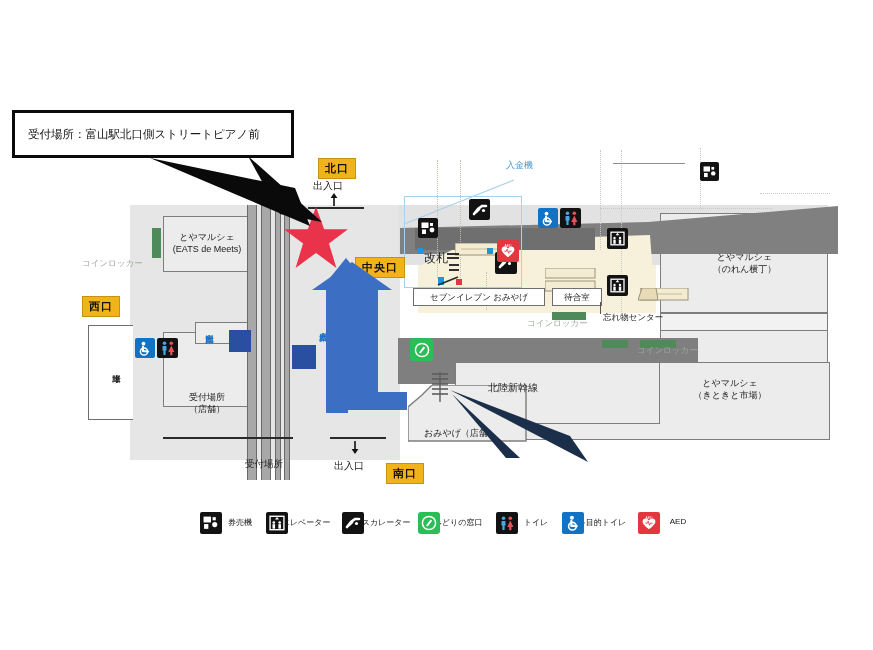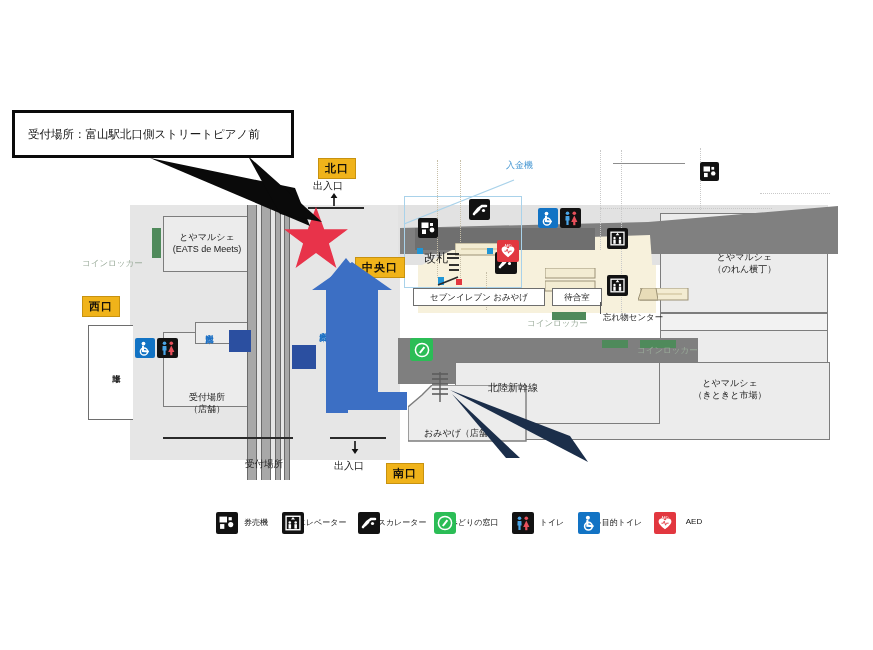--- a/index.html
+++ b/index.html
@@ -52,21 +52,21 @@
               display:flex;align-items:center;padding-left:13px;}
   #calloutBottom{left:500px;top:455px;width:295px;height:52px;border:3px solid #1b2e4a;
                  display:flex;align-items:center;padding-left:12px;}
   #calloutBottom .ctext{color:#16263c;}
 
   
   #star{position:absolute;left:282px;top:205px;width:68px;height:66px;z-index:30;}
 
   
   #legend{position:absolute;left:200px;top:512px;width:480px;height:56px;z-index:20;}
-  .legitem{position:absolute;width:80px;text-align:center;margin-left:16px;}
+  .legitem{position:absolute;width:80px;text-align:center;}
   .legicon{width:22px;height:22px;margin:0 auto;display:flex;align-items:center;
            justify-content:center;box-sizing:border-box;overflow:hidden;}
   .legtext{font-size:8px;margin-top:5px;color:#111;white-space:nowrap;}
 
   .arrowWrap{position:absolute;left:0;top:0;width:873px;height:650px;
              pointer-events:none;z-index:25;}
 </style>
 </head>
 <body>
 

